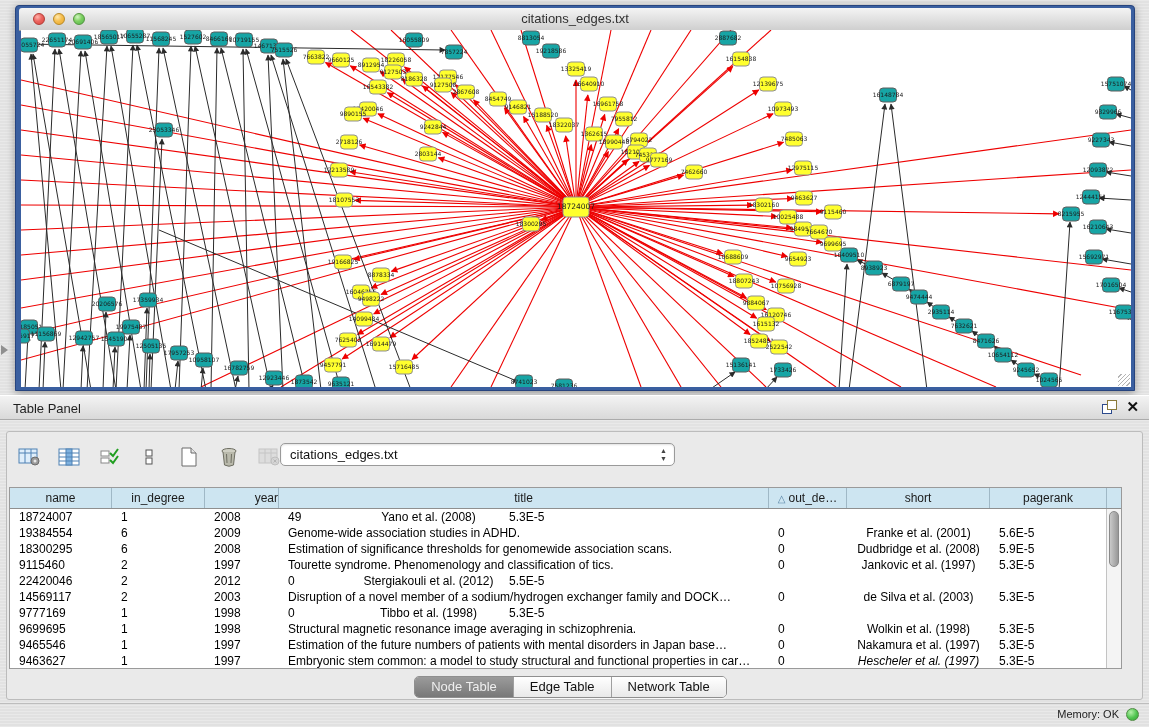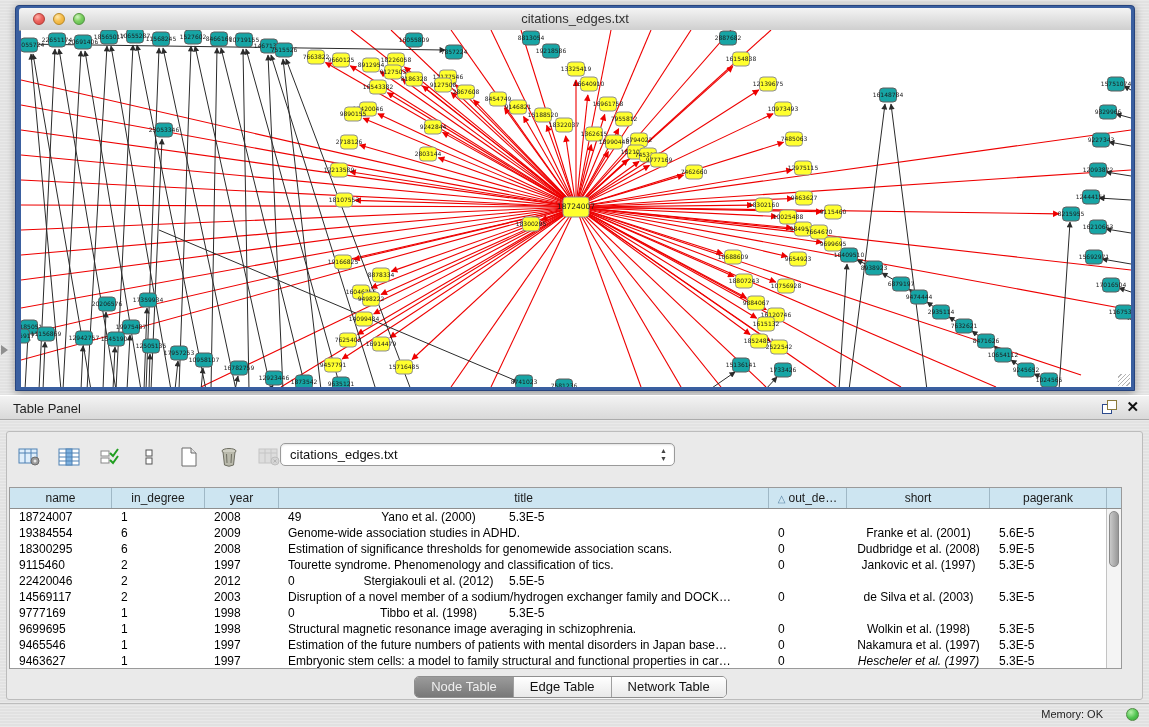--- a/index.html
+++ b/index.html
@@ -74,21 +74,21 @@
   .tabs{position:absolute;left:0;right:8px;top:244px;display:flex;justify-content:center;}
   .seg{display:flex;border:1px solid #8f8f8f;border-radius:5px;overflow:hidden;height:20px;
       box-shadow:0 1px 1px rgba(255,255,255,.8);}
   .seg .tab{font-size:13px;line-height:20px;padding:0 16px;background:linear-gradient(#ffffff,#e9e9e9);
       color:#111;border-right:1px solid #9f9f9f;}
   .seg .tab:last-child{border-right:none;}
   .seg .tab.sel{background:linear-gradient(#9b9b9b,#787878);color:#efefef;}
   
   .status-bar{position:absolute;left:0;bottom:0;width:100%;height:23px;
       border-top:1px solid #bdbdbd;background:repeating-linear-gradient(0deg,#e9e9e9 0 1px,#e1e1e1 1px 3px);}
-  .mem{position:absolute;right:46px;top:4px;font-size:11px;color:#222;text-align:center;}
+  .mem{position:absolute;right:30px;top:4px;font-size:11px;color:#222;text-align:center;}
   .mem-dot{position:absolute;right:10px;top:4px;width:13px;height:13px;border-radius:50%;
       background:radial-gradient(circle at 35% 30%,#b4f0a8,#4fc44f 55%,#36a336);border:1px solid #4e8b42;box-sizing:border-box;}
 </style>
 </head>
 <body>
 
 <div class="net-window">
   <div class="titlebar">
     <span class="tl red"></span>
     <span class="tl yel"></span>
@@ -591,33 +591,33 @@
     </div>
     <div class="combo">
       <span>citations_edges.txt</span>
       <span class="steppers">▲<br>▼</span>
     </div>
 
     <div class="tbl">
       <div class="thead" id="thead">
           <div class="th" style="width: 102px;"><span>name</span></div>
           <div class="th" style="width: 93px;"><span>in_degree</span></div>
-          <div class="th" style="width: 74px;"><span>year</span></div>
+          <div class="th" style="width: 74px; text-align: right;"><span>year</span></div>
           <div class="th" style="width: 490px;"><span>title</span></div>
           <div class="th" style="width: 78px;"><span class="sortmark">△</span><span>out_de…</span></div>
           <div class="th" style="width: 143px;"><span>short</span></div>
           <div class="th" style="width: 117px;"><span>pagerank</span></div>
         </div>
       <div id="tbody">
           <div class="trow">
             <div class="td" style="width: 102px;">18724007</div>
             <div class="td" style="width: 93px;">1</div>
             <div class="td" style="width: 74px;">2008</div>
             <div class="td" style="width: 78px;">49</div>
-            <div class="td center" style="width: 143px;">Yano et al. (2000)</div>
+            <div class="td center" style="width: 143px;">Yano et al. (2008)</div>
             <div class="td" style="width: 117px;">5.3E-5</div>
           </div>
           <div class="trow">
             <div class="td" style="width: 102px;">19384554</div>
             <div class="td" style="width: 93px;">6</div>
             <div class="td" style="width: 74px;">2009</div>
             <div class="td" style="width: 490px;">Genome-wide association studies in ADHD.</div>
             <div class="td" style="width: 78px;">0</div>
             <div class="td center" style="width: 143px;">Franke et al. (2001)</div>
             <div class="td" style="width: 117px;">5.6E-5</div>
@@ -680,21 +680,21 @@
             <div class="td" style="width: 74px;">1997</div>
             <div class="td" style="width: 490px;">Estimation of the future numbers of patients with mental disorders in Japan base…</div>
             <div class="td" style="width: 78px;">0</div>
             <div class="td center" style="width: 143px;">Nakamura et al. (1997)</div>
             <div class="td" style="width: 117px;">5.3E-5</div>
           </div>
           <div class="trow">
             <div class="td" style="width: 102px;">9463627</div>
             <div class="td" style="width: 93px;">1</div>
             <div class="td" style="width: 74px;">1997</div>
-            <div class="td" style="width: 490px;">Embryonic stem cells: a model to family structural and functional properties in car…</div>
+            <div class="td" style="width: 490px;">Embryonic stem common: a model to study structural and functional properties in car…</div>
             <div class="td" style="width: 78px;">0</div>
             <div class="td center" style="width: 143px; font-style: italic;">Hescheler et al. (1997)</div>
             <div class="td" style="width: 117px;">5.3E-5</div>
           </div>
         </div>
       <div class="vsb">
         <div class="thumb"></div>
       </div>
     </div>
 

